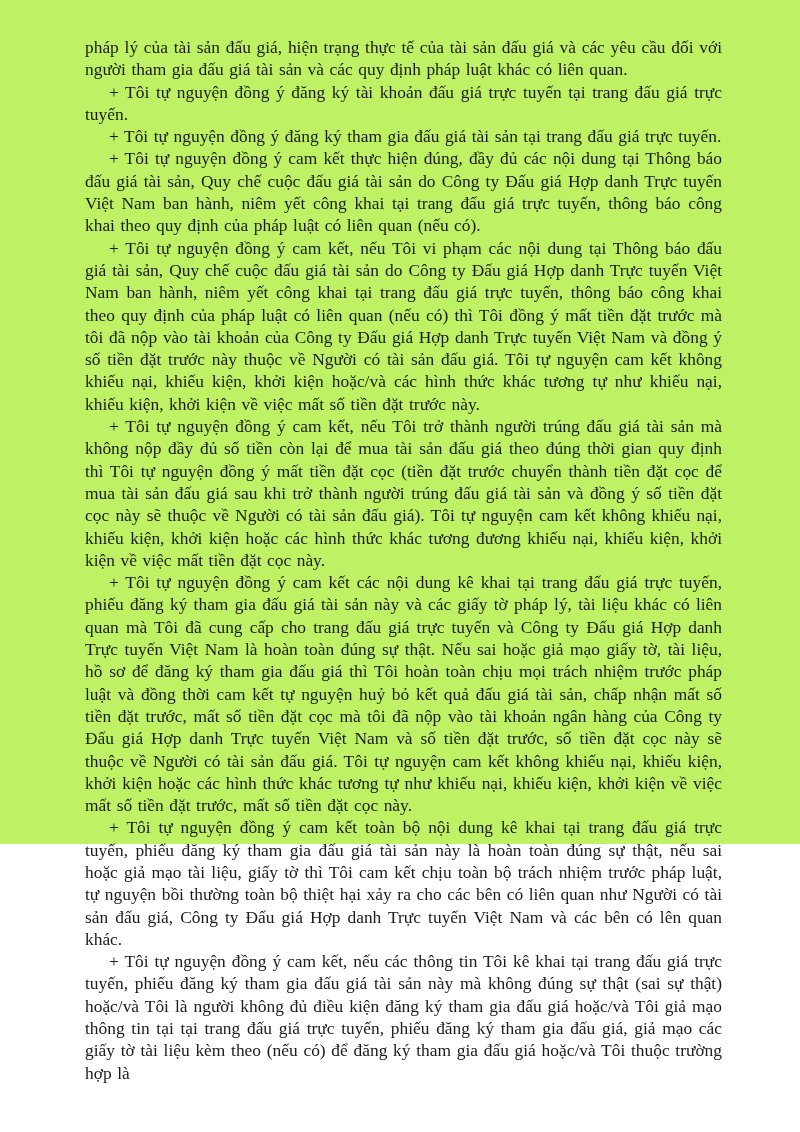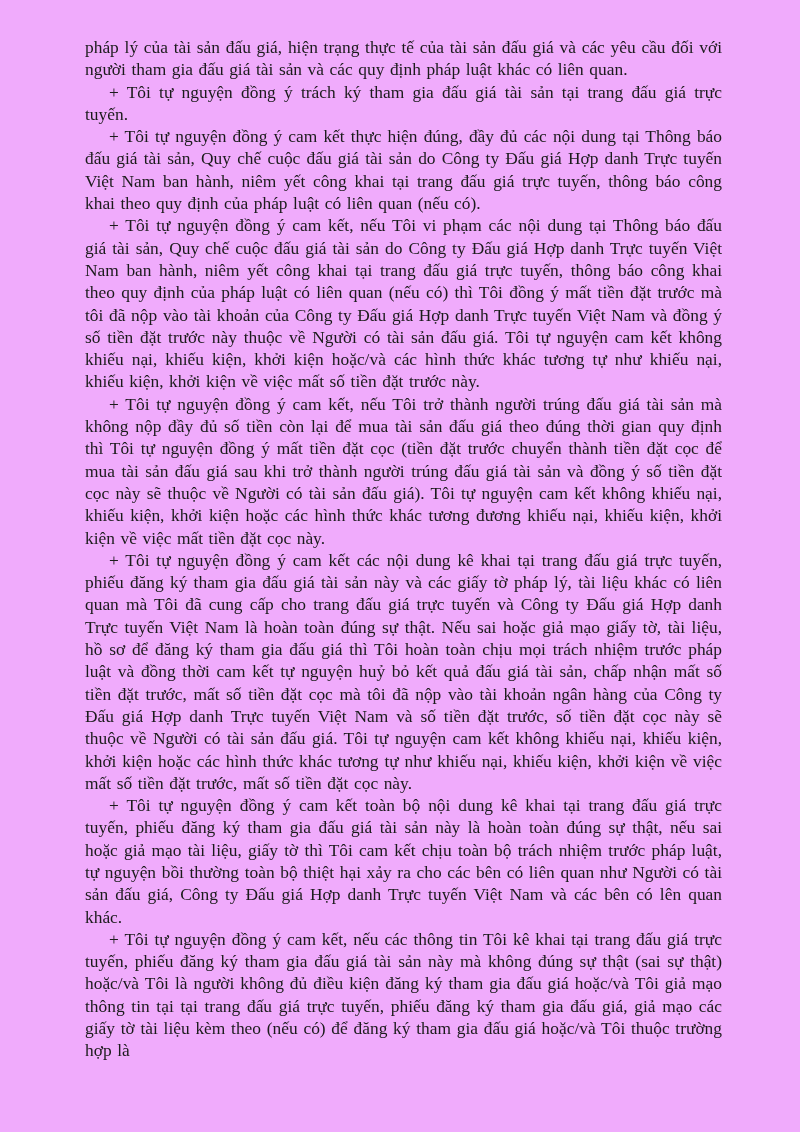--- a/index.html
+++ b/index.html
@@ -10,44 +10,45 @@
   body {
     width: 800px;
     height: 1132px;
     overflow: hidden;
     font-family: "Liberation Serif", "DejaVu Serif", serif;
     color: #1b1b1b;
   }
   .page {
     box-sizing: border-box;
     width: 800px;
-    height: 1132px;
+    height: 844px;
     padding: 36px 78px 0 85px;
-    background: #f0abfc;
+    background: #bef264;
     display: flex;
     flex-direction: column;
   }
   .body-text p {
     margin: 0;
     font-size: 17.4px;
     line-height: 22.3px;
     text-align: justify;
     word-spacing: 1.2px;
   }
   .body-text p.indent {
     text-indent: 24px;
   }
 </style>
 </head>
 <body>
 
 <div class="page">
   <div class="body-text">
     <p>pháp lý của tài sản đấu giá, hiện trạng thực tế của tài sản đấu giá và các yêu cầu đối với người tham gia đấu giá tài sản và các quy định pháp luật khác có liên quan.</p>
-    <p class="indent">+ Tôi tự nguyện đồng ý trách ký tham gia đấu giá tài sản tại trang đấu giá trực tuyến.</p>
+    <p class="indent">+ Tôi tự nguyện đồng ý đăng ký tài khoản đấu giá trực tuyến tại trang đấu giá trực tuyến.</p>
+    <p class="indent">+ Tôi tự nguyện đồng ý đăng ký tham gia đấu giá tài sản tại trang đấu giá trực tuyến.</p>
     <p class="indent">+ Tôi tự nguyện đồng ý cam kết thực hiện đúng, đầy đủ các nội dung tại Thông báo đấu giá tài sản, Quy chế cuộc đấu giá tài sản do Công ty Đấu giá Hợp danh Trực tuyến Việt Nam ban hành, niêm yết công khai tại trang đấu giá trực tuyến, thông báo công khai theo quy định của pháp luật có liên quan (nếu có).</p>
     <p class="indent">+ Tôi tự nguyện đồng ý cam kết, nếu Tôi vi phạm các nội dung tại Thông báo đấu giá tài sản, Quy chế cuộc đấu giá tài sản do Công ty Đấu giá Hợp danh Trực tuyến Việt Nam ban hành, niêm yết công khai tại trang đấu giá trực tuyến, thông báo công khai theo quy định của pháp luật có liên quan (nếu có) thì Tôi đồng ý mất tiền đặt trước mà tôi đã nộp vào tài khoản của Công ty Đấu giá Hợp danh Trực tuyến Việt Nam và đồng ý số tiền đặt trước này thuộc về Người có tài sản đấu giá. Tôi tự nguyện cam kết không khiếu nại, khiếu kiện, khởi kiện hoặc/và các hình thức khác tương tự như khiếu nại, khiếu kiện, khởi kiện về việc mất số tiền đặt trước này.</p>
     <p class="indent">+ Tôi tự nguyện đồng ý cam kết, nếu Tôi trở thành người trúng đấu giá tài sản mà không nộp đầy đủ số tiền còn lại để mua tài sản đấu giá theo đúng thời gian quy định thì Tôi tự nguyện đồng ý mất tiền đặt cọc (tiền đặt trước chuyển thành tiền đặt cọc để mua tài sản đấu giá sau khi trở thành người trúng đấu giá tài sản và đồng ý số tiền đặt cọc này sẽ thuộc về Người có tài sản đấu giá). Tôi tự nguyện cam kết không khiếu nại, khiếu kiện, khởi kiện hoặc các hình thức khác tương đương khiếu nại, khiếu kiện, khởi kiện về việc mất tiền đặt cọc này.</p>
     <p class="indent">+ Tôi tự nguyện đồng ý cam kết các nội dung kê khai tại trang đấu giá trực tuyến, phiếu đăng ký tham gia đấu giá tài sản này và các giấy tờ pháp lý, tài liệu khác có liên quan mà Tôi đã cung cấp cho trang đấu giá trực tuyến và Công ty Đấu giá Hợp danh Trực tuyến Việt Nam là hoàn toàn đúng sự thật. Nếu sai hoặc giả mạo giấy tờ, tài liệu, hồ sơ để đăng ký tham gia đấu giá thì Tôi hoàn toàn chịu mọi trách nhiệm trước pháp luật và đồng thời cam kết tự nguyện huỷ bỏ kết quả đấu giá tài sản, chấp nhận mất số tiền đặt trước, mất số tiền đặt cọc mà tôi đã nộp vào tài khoản ngân hàng của Công ty Đấu giá Hợp danh Trực tuyến Việt Nam và số tiền đặt trước, số tiền đặt cọc này sẽ thuộc về Người có tài sản đấu giá. Tôi tự nguyện cam kết không khiếu nại, khiếu kiện, khởi kiện hoặc các hình thức khác tương tự như khiếu nại, khiếu kiện, khởi kiện về việc mất số tiền đặt trước, mất số tiền đặt cọc này.</p>
     <p class="indent">+ Tôi tự nguyện đồng ý cam kết toàn bộ nội dung kê khai tại trang đấu giá trực tuyến, phiếu đăng ký tham gia đấu giá tài sản này là hoàn toàn đúng sự thật, nếu sai hoặc giả mạo tài liệu, giấy tờ thì Tôi cam kết chịu toàn bộ trách nhiệm trước pháp luật, tự nguyện bồi thường toàn bộ thiệt hại xảy ra cho các bên có liên quan như Người có tài sản đấu giá, Công ty Đấu giá Hợp danh Trực tuyến Việt Nam và các bên có lên quan khác.</p>
     <p class="indent">+ Tôi tự nguyện đồng ý cam kết, nếu các thông tin Tôi kê khai tại trang đấu giá trực tuyến, phiếu đăng ký tham gia đấu giá tài sản này mà không đúng sự thật (sai sự thật) hoặc/và Tôi là người không đủ điều kiện đăng ký tham gia đấu giá hoặc/và Tôi giả mạo thông tin tại tại trang đấu giá trực tuyến, phiếu đăng ký tham gia đấu giá, giả mạo các giấy tờ tài liệu kèm theo (nếu có) để đăng ký tham gia đấu giá hoặc/và Tôi thuộc trường hợp là</p>
   </div>
 
 </div>
 

